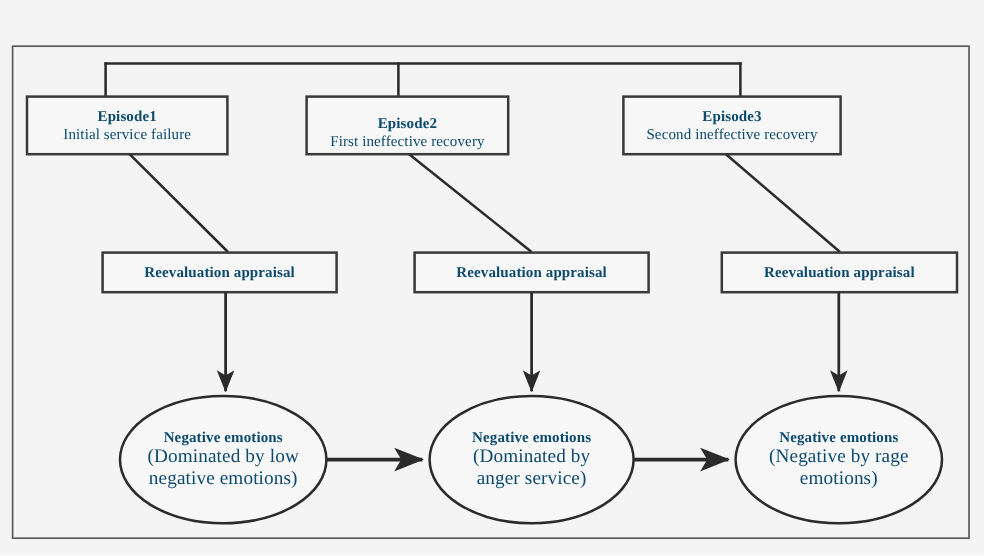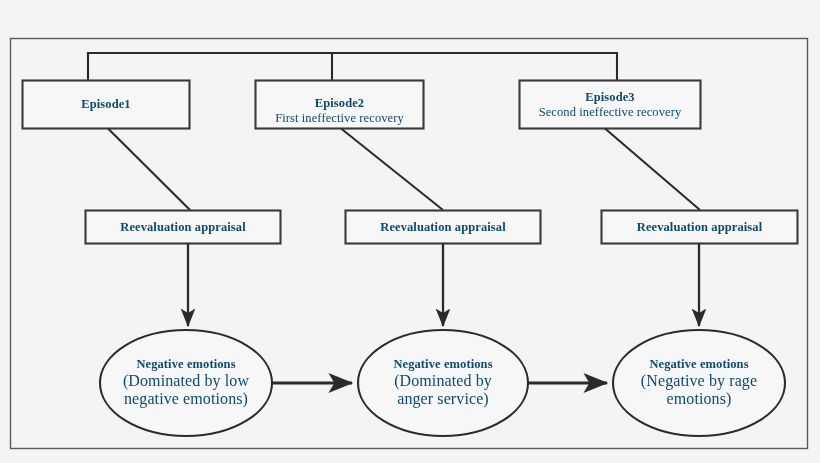--- a/index.html
+++ b/index.html
@@ -90,20 +90,21 @@
     <ellipse cx="186" cy="383" rx="86" ry="53" fill="#f7f7f7" stroke="#2b2b2b" stroke-width="2.1"></ellipse>
     <ellipse cx="443" cy="383" rx="85" ry="53" fill="#f7f7f7" stroke="#2b2b2b" stroke-width="2.1"></ellipse>
     <ellipse cx="699" cy="383" rx="86" ry="53" fill="#f7f7f7" stroke="#2b2b2b" stroke-width="2.1"></ellipse>
 
     <path d="M272,383 L352,383" stroke="#2b2b2b" stroke-width="3.1" fill="none" marker-end="url(#arrowSolid)"></path>
     <path d="M528,383 L607,383" stroke="#2b2b2b" stroke-width="3.1" fill="none" marker-end="url(#arrowSolid)"></path>
   </svg>
 
   <div class="node-label episode-label" style="left:22px; top:80px; width:168px; height:49px;">
     <span class="ttl">Episode1</span>
+    <span class="sub">Initial service failure</span>
   </div>
 
   <div class="node-label episode-label" style="left:255px; top:80px; width:169px; height:61px;">
     <span class="ttl">Episode2</span>
     <span class="sub">First ineffective recovery</span>
   </div>
 
   <div class="node-label episode-label" style="left:519px; top:80px; width:182px; height:49px;border-radius:14px;">
     <span class="ttl">Episode3</span>
     <span class="sub">Second ineffective recovery</span>

